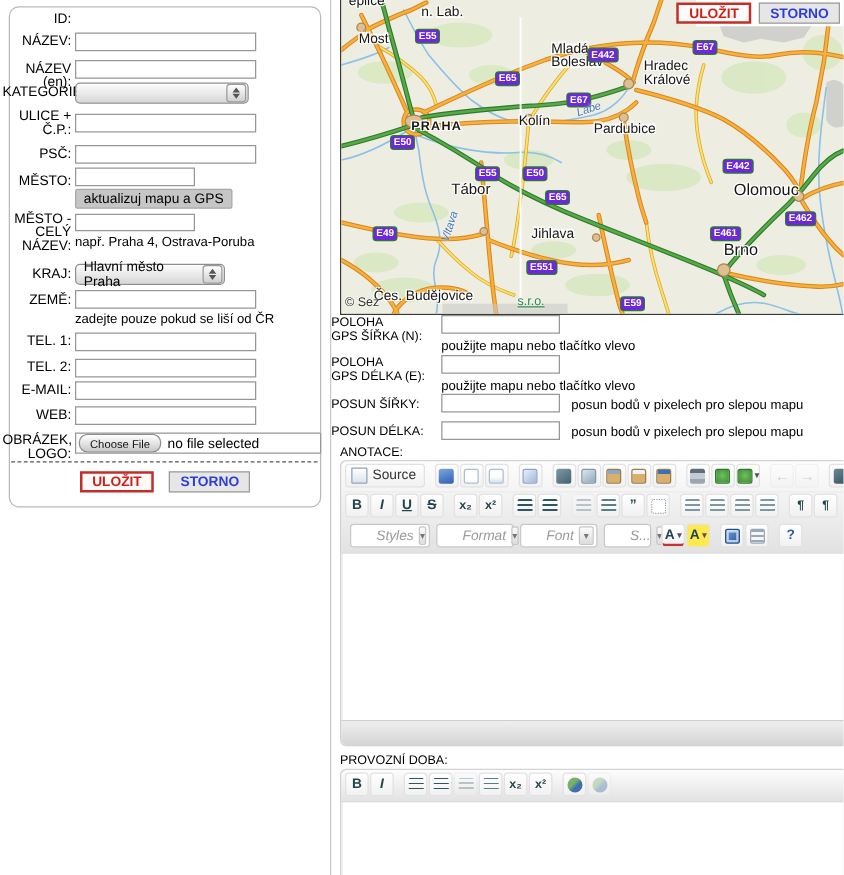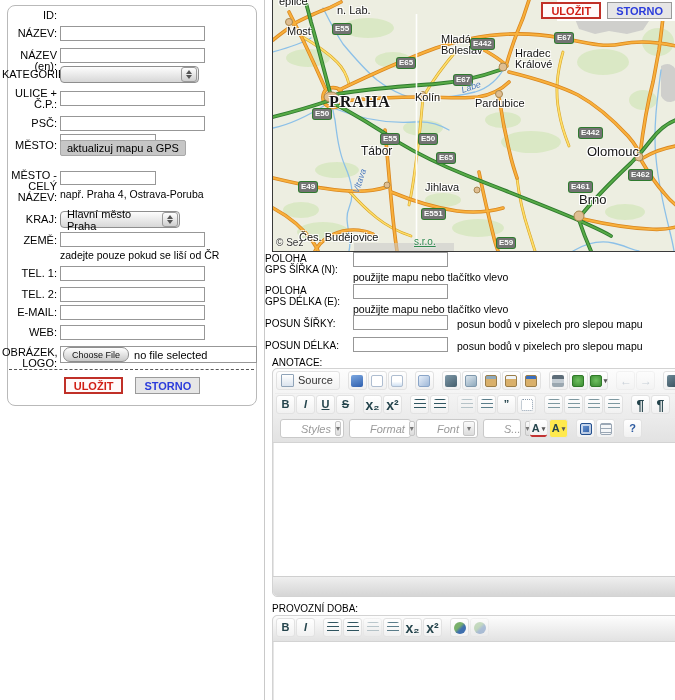--- a/index.html
+++ b/index.html
@@ -34,21 +34,21 @@
   .btn-cancel{background:#e6e6e6;border:1px solid #9a9a9a;color:#2b3cdb;font:bold 11px "Liberation Sans",sans-serif;
     padding:1px 8px;height:17px;box-sizing:border-box;display:flex;align-items:center;}
   
   .right-col{position:absolute;left:265px;top:0;width:410px;height:700px;overflow:hidden;}
   .map{position:absolute;left:7px;top:0;width:403px;height:251px;border-left:1px solid #3a3a3a;
     border-bottom:1px solid #3a3a3a;overflow:hidden;background:#edeee1;}
   .map svg{position:absolute;left:0;top:0;}
   .map-lay{position:absolute;left:0;top:0;width:100%;height:100%;}
   .city{position:absolute;font-size:11px;line-height:11px;color:#161616;white-space:pre;
     text-shadow:1px 1px 0 #fff,-1px -1px 0 #fff,1px -1px 0 #fff,-1px 1px 0 #fff;}
-  .shield{position:absolute;background:#737373;color:#fff;font-size:8px;font-weight:bold;line-height:10px;
+  .shield{position:absolute;background:#6d28d9;color:#fff;font-size:8px;font-weight:bold;line-height:10px;
     padding:0 2px;border-radius:2px;box-shadow:0 0 0 1px #2e7a2e;}
   .wlabel{position:absolute;color:#4a78b8;font-size:9px;font-style:italic;text-shadow:0 0 2px #fff;}
   .cpy{position:absolute;left:3px;top:237px;font-size:10px;color:#333;text-shadow:0 0 2px #fff,0 0 2px #fff;}
   .cpy-link{position:absolute;left:141px;top:236px;font-size:10px;color:#2f8a4f;text-decoration:underline;text-shadow:0 0 2px #fff;}
   .top-strip{position:absolute;right:0;top:0;width:118px;height:21px;background:#fff;z-index:5;
     display:flex;justify-content:flex-end;align-items:flex-start;gap:6px;padding:2px 3px 0 0;box-sizing:border-box;}
   .glabel{position:absolute;width:84px;font-size:10px;line-height:11px;color:#000;white-space:pre-line;}
   .gin{position:absolute;left:88px;width:95px;height:15px;border:1px solid #979797;background:#fff;box-sizing:border-box;
     font:11px "Liberation Sans",sans-serif;padding:0 2px;}
   .sec-label{position:absolute;left:7px;font-size:10px;color:#000;}
@@ -58,21 +58,21 @@
   .tbrow{height:23px;white-space:nowrap;overflow:visible;}
   .tbrow + .tbrow{border-top:1px solid #ececec;}
   .tbb{display:inline-flex;align-items:center;justify-content:center;min-width:19px;height:19px;margin:1px 0 0 1px;
     background:linear-gradient(#ffffff,#f1f1f1);border:1px solid #e2e2e2;border-radius:3px;
     font:bold 11px/1 "Liberation Sans",sans-serif;color:#24444c;vertical-align:top;box-sizing:border-box;}
   .gap{margin-left:8px;}
   .dis{opacity:.38;}
   .g-it{font-style:italic;}
   .g-un{text-decoration:underline;}
   .g-st{text-decoration:line-through;}
-  .g-sm{font-size:14px;}
+  .g-sm{font-size:10px;}
   .g-arrow{font-size:12px;color:#7b8fa3;}
   .g-about{color:#2c5aa0;}
   .g-acolor{box-shadow:inset 0 -3px 0 -1px #c23333;}
   .g-bgcolor{background:#ffe94d;}
   .has-caret::after{content:"▾";font-size:7px;color:#555;margin-left:2px;}
   .tb-source{width:auto;padding:0 6px 0 4px;font-weight:normal;color:#333;}
   .tb-source::before{content:"";width:11px;height:11px;margin-right:4px;border:1px solid #8fa3b8;
     background:linear-gradient(#fff,#dbe4ee);border-radius:1px;}
   .kchip::before{content:"";display:block;width:12px;height:12px;border-radius:2px;box-sizing:border-box;}
   .k-save::before{background:linear-gradient(160deg,#7ba7e0,#2f5fae);}
@@ -130,21 +130,21 @@
     </div>
 
     <div class="flabel" style="top:88px">ULICE + Č.P.:</div>
     <input class="tin" style="left: 60px; top: 91px; width: 145px;" value="">
 
     <div class="flabel" style="top:118px">PSČ:</div>
     <input class="tin" style="left: 60px; top: 116px; width: 145px;" value="">
 
     <div class="flabel" style="top:140px">MĚSTO:</div>
     <input class="tin" style="left: 60px; top: 134px; width: 96px;" value="">
-    <button class="gray-btn" style="left:60px;top:140px">aktualizuj mapu a GPS</button>
+    <button class="gray-btn" style="left:60px;top:151px">aktualizuj mapu a GPS</button>
 
     <div class="flabel" style="top:170px">MĚSTO - CELÝ NÁZEV:</div>
     <input class="tin" style="left: 60px; top: 171px; width: 96px; height: 14px;" value="">
     <div class="hint" style="left:60px;top:188px">např. Praha 4, Ostrava-Poruba</div>
 
     <div class="flabel" style="top:214px">KRAJ:</div>
     <div class="mac-select" style="left:60px;top:211px;width:120px">
       <span>Hlavní město Praha</span>
       <span class="stepper">
           <i class="up"></i>
@@ -283,21 +283,21 @@
         <rect x="81" y="243" width="100" height="8" fill="#c9c9c9" opacity="0.55"></rect>
       </svg>
       <div class="map-lay">
           <span class="city" style="left: 6px; top: -4px;">eplice</span>
           <span class="city" style="left: 64px; top: 5px;">n. Lab.</span>
           <span class="city" style="left: 14px; top: 26px;">Most</span>
           <span class="city" style="left: 168px; top: 34px;">Mladá
 Boleslav</span>
           <span class="city" style="left: 242px; top: 48px;">Hradec
 Králové</span>
-          <span class="city" style="left: 56px; top: 96px; font-size: 16px; font-weight: bold; letter-spacing: 1px; font-family: Liberation Serif, serif;">PRAHA</span>
+          <span class="city" style="left: 56px; top: 96px; font-size: 10px; font-weight: bold; letter-spacing: 1px;">PRAHA</span>
           <span class="city" style="left: 142px; top: 92px;">Kolín</span>
           <span class="city" style="left: 202px; top: 98px;">Pardubice</span>
           <span class="city" style="left: 88px; top: 146px; font-size: 12px;">Tábor</span>
           <span class="city" style="left: 152px; top: 182px;">Jihlava</span>
           <span class="city" style="left: 314px; top: 146px; font-size: 13px;">Olomouc</span>
           <span class="city" style="left: 306px; top: 194px; font-size: 13px;">Brno</span>
           <span class="city" style="left: 26px; top: 232px;">Čes. Budějovice</span>
         </div>
       <div class="map-lay">
           <span class="shield" style="left: 60px; top: 24px;">E55</span>

